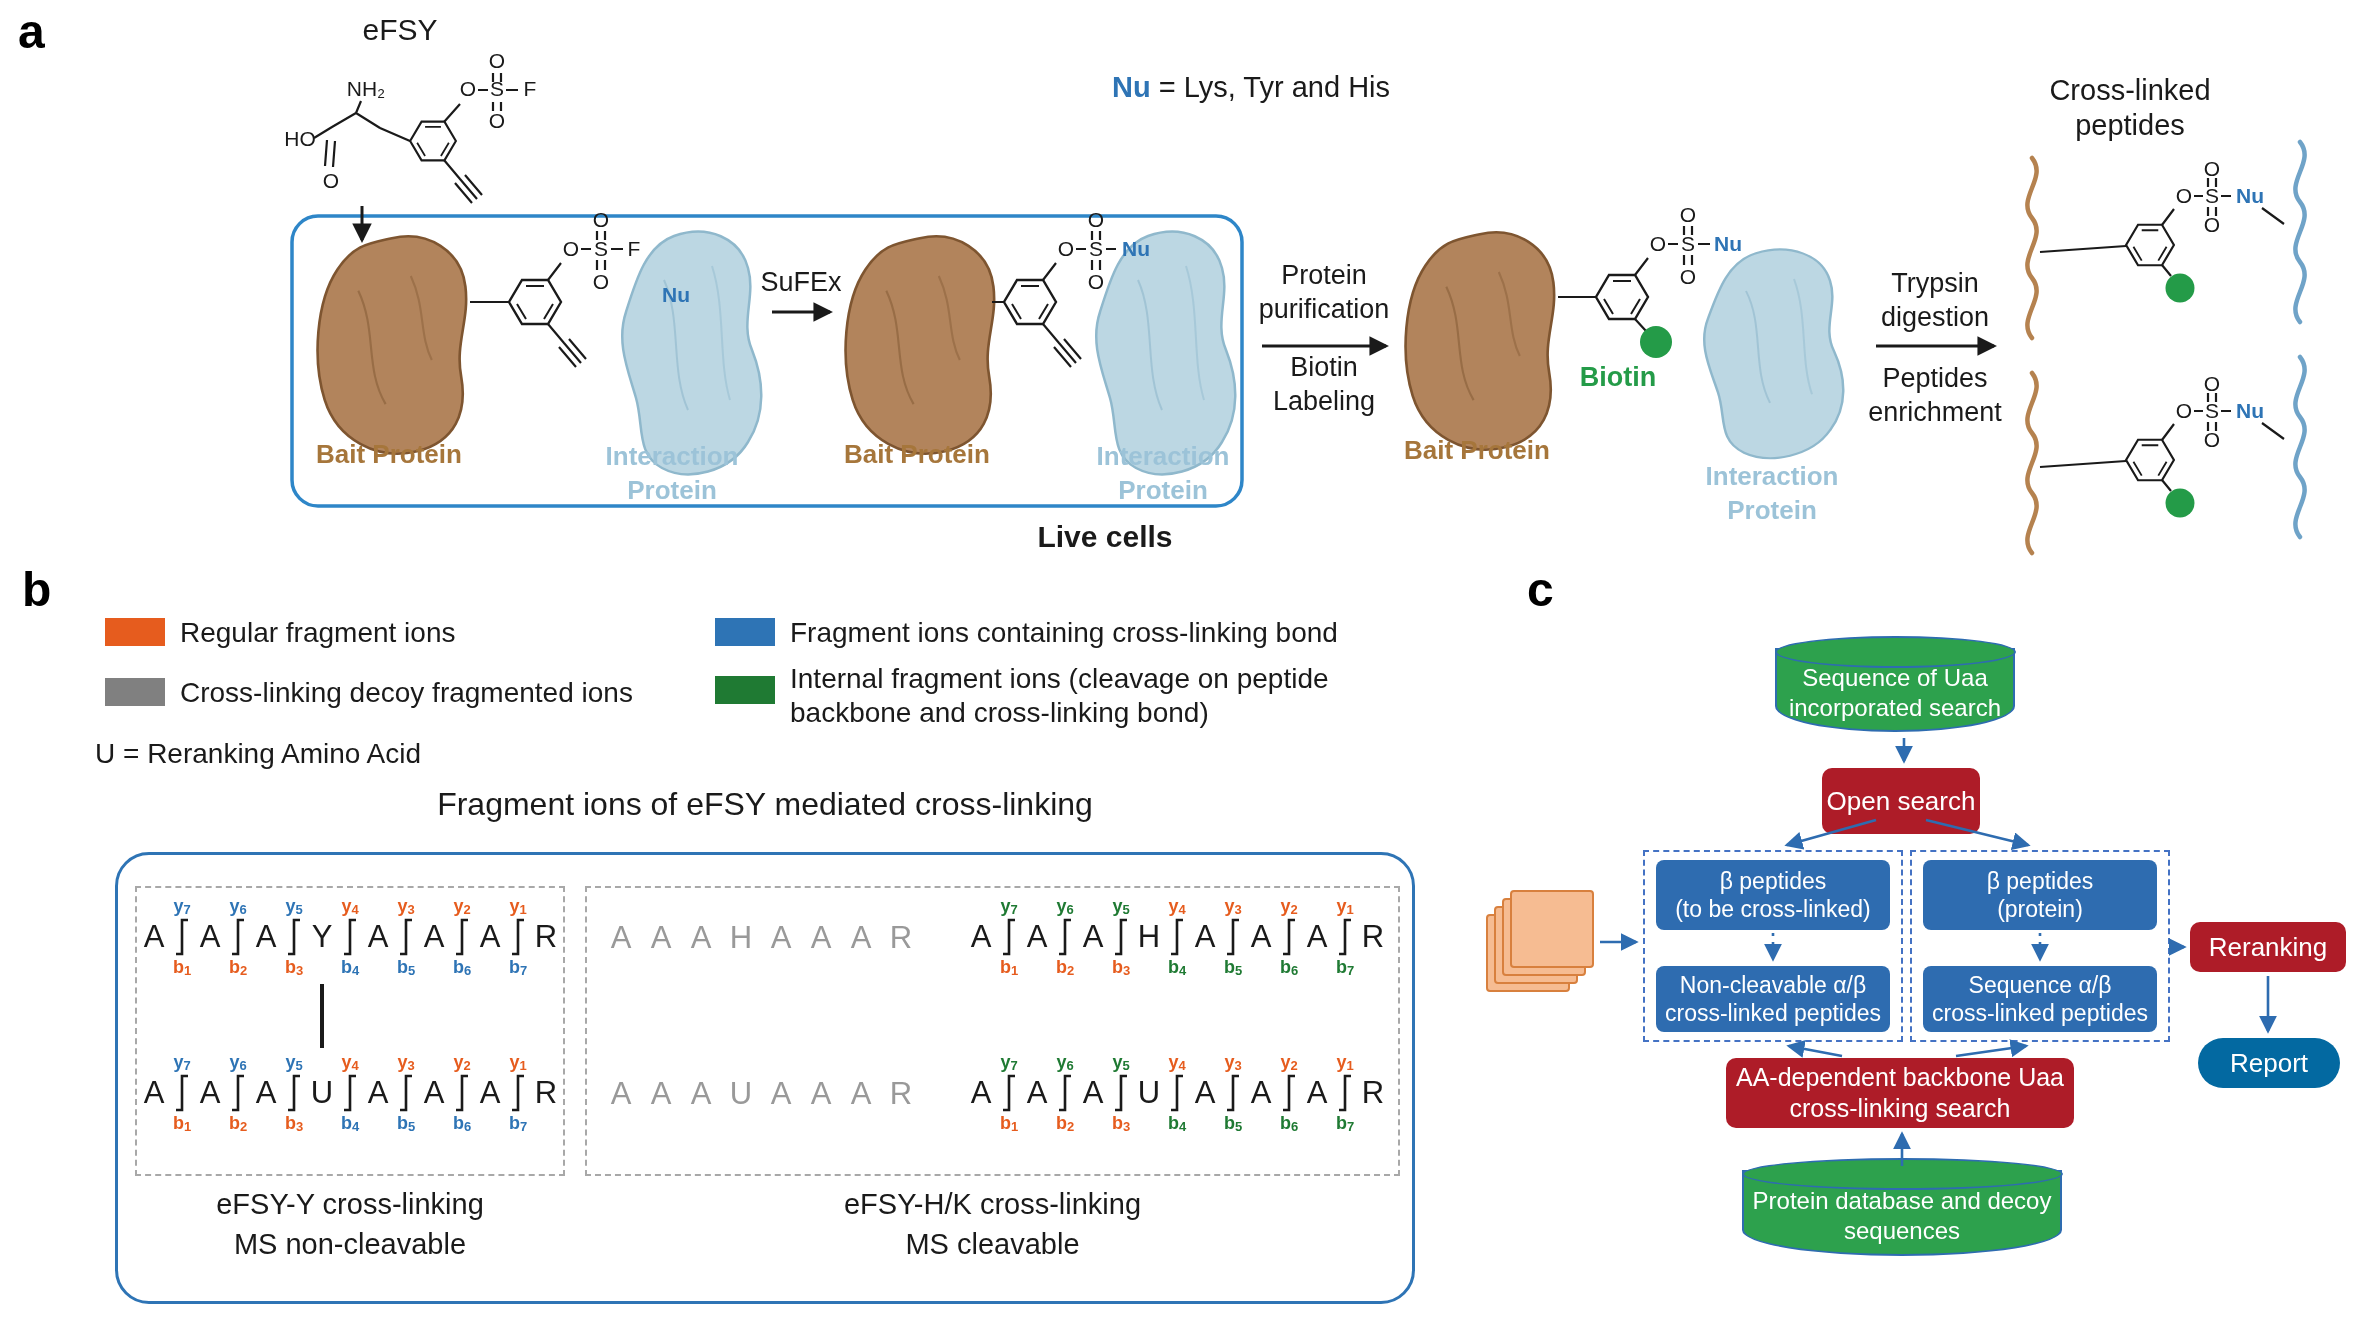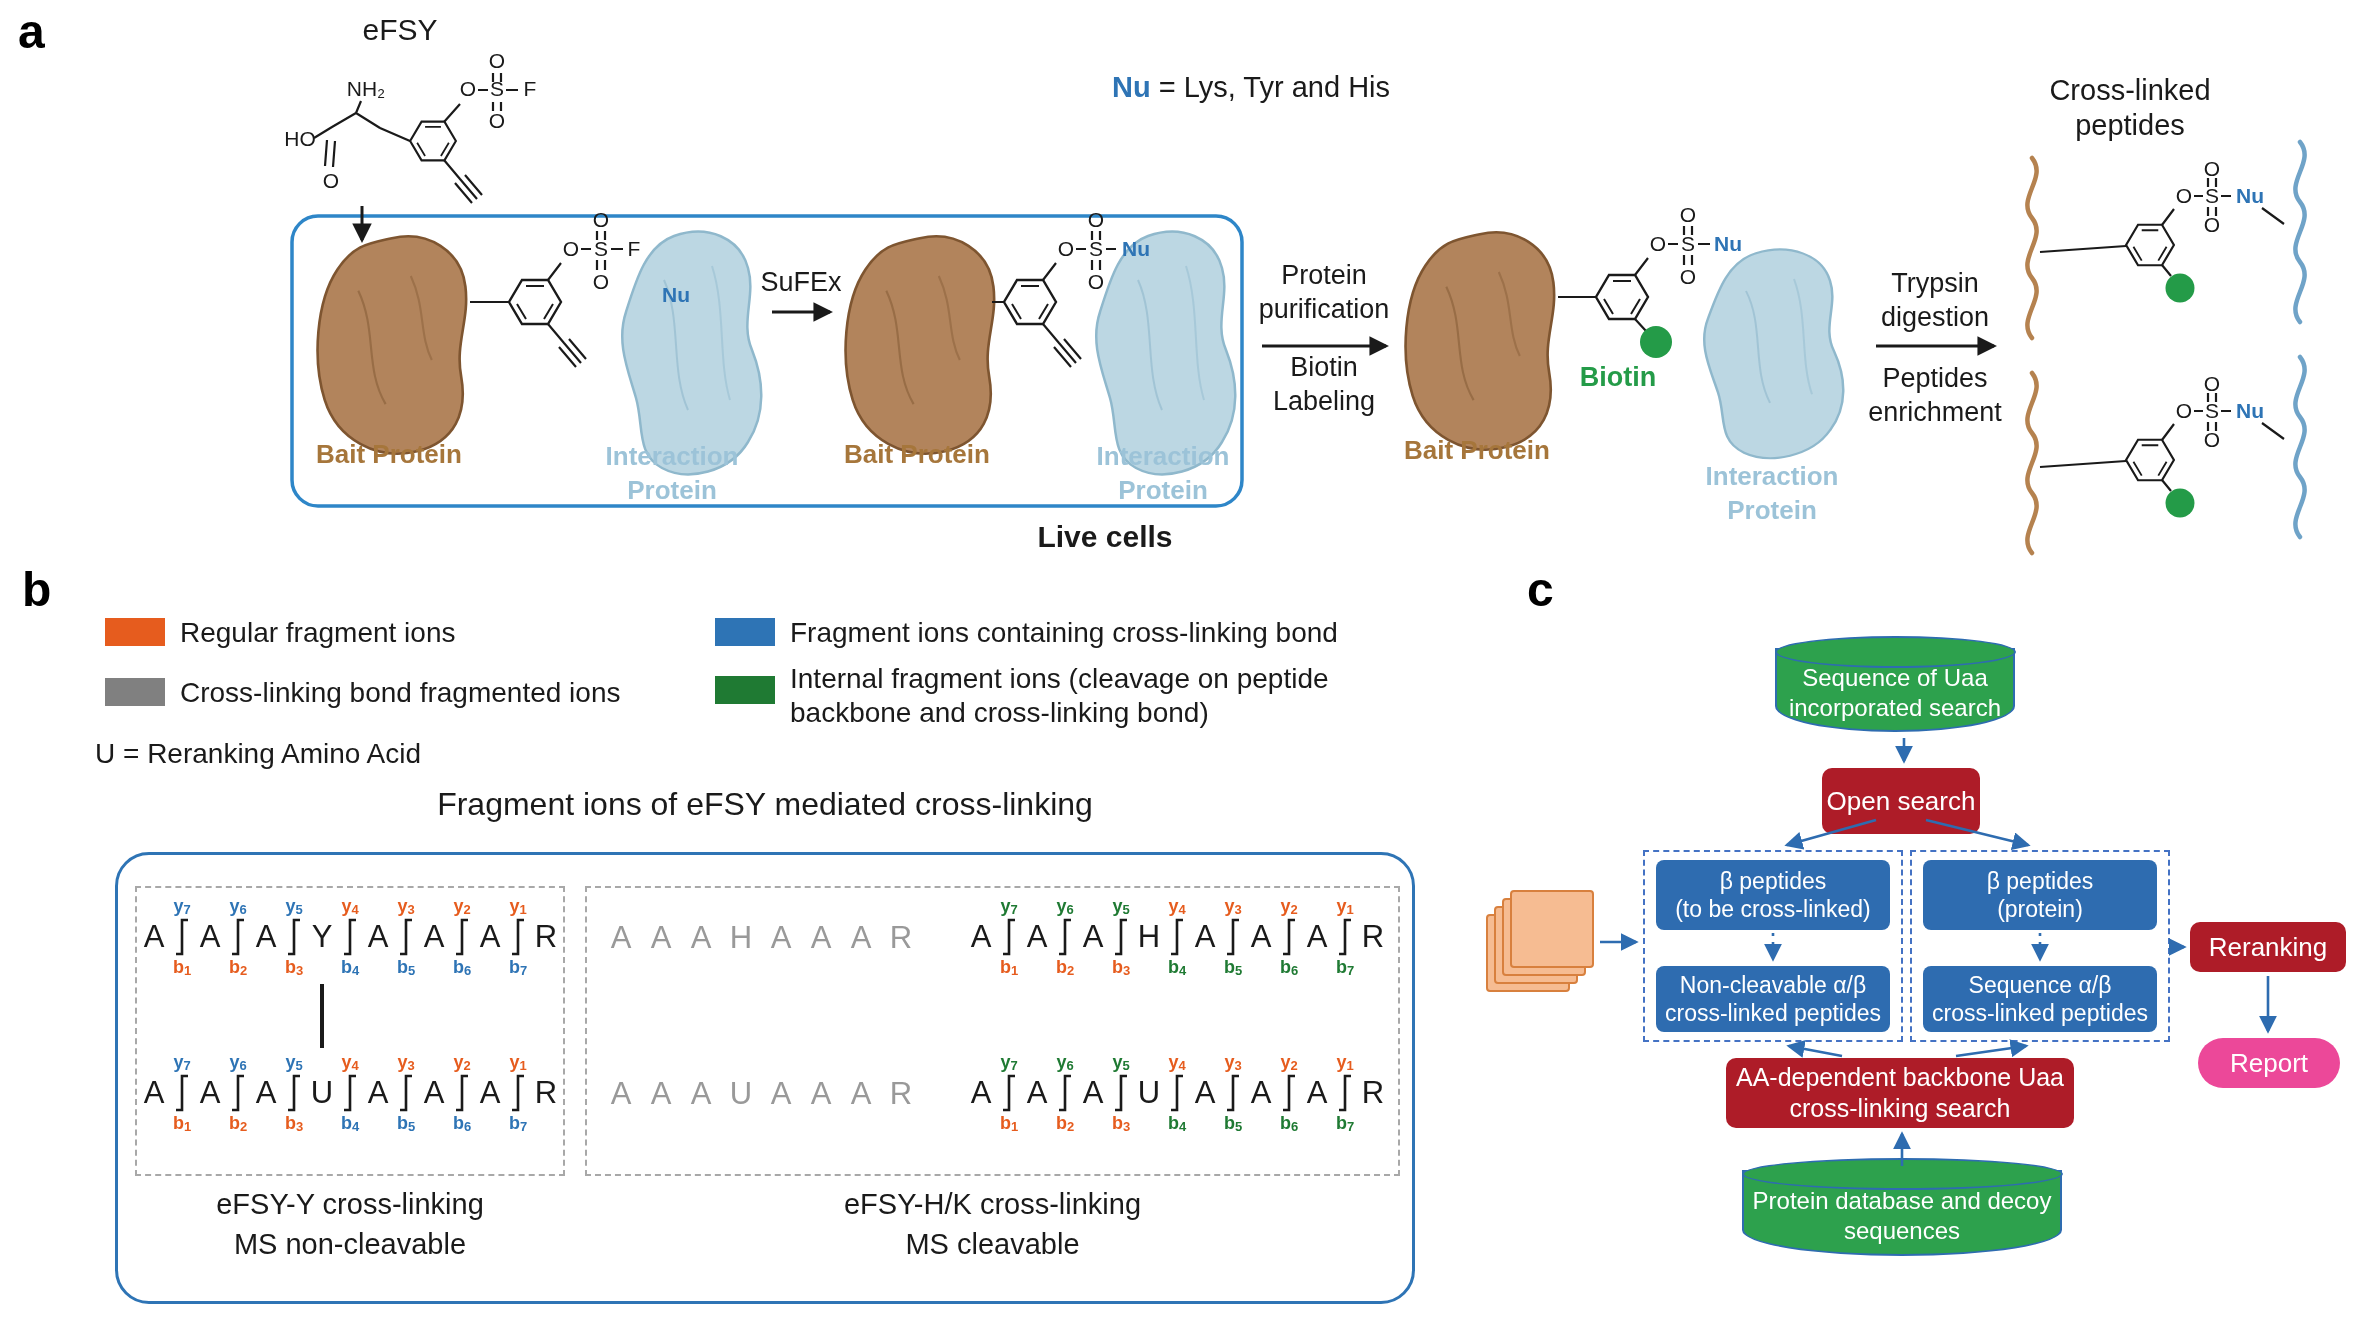--- a/index.html
+++ b/index.html
@@ -40,21 +40,21 @@
   
   .cyl{position:absolute;background:#2DA14D;border:2.5px solid #2E6CB0;border-radius:0 0 50% 50%/0 0 26px 26px}
   .cyl:before{content:"";position:absolute;left:-2.5px;right:-2.5px;top:-14px;height:28px;background:#2DA14D;
               border:2.5px solid #2E6CB0;border-radius:50%}
   .cyl-text{position:relative;z-index:1;width:100%;height:100%;display:flex;flex-direction:column;align-items:center;
             justify-content:center;color:#fff;font-size:24px;line-height:30px;text-align:center;padding-top:6px}
   .node{position:absolute;display:flex;flex-direction:column;align-items:center;justify-content:center;text-align:center;color:#fff}
   .node.red{background:#AE1C28;border-radius:10px;font-size:26px}
   .node.red.small{font-size:25px;line-height:31px}
   .node.bluebox{background:#2E6CB0;border-radius:8px;font-size:23px;line-height:28px}
-  .node.report{background:#ec4899;border-radius:25px;font-size:26px}
+  .node.report{background:#0369a1;border-radius:25px;font-size:26px}
   .bdash{position:absolute;border:2.5px dashed #4472C4}
   .papers{position:absolute}
   .sheet{position:absolute;width:84px;height:78px;background:#F6BC92;border:2.5px solid #D8803E;border-radius:4px}
 </style>
 </head>
 <body>
 
 <div class="page">
 
   <div class="panel-letter" style="left:18px;top:8px">a</div>
@@ -194,21 +194,21 @@
       <text x="2212" y="391" text-anchor="middle" class="atom">O</text>
       <text x="2212" y="447" text-anchor="middle" class="atom">O</text>
       <text x="2250" y="418" text-anchor="middle" class="atom-nu">Nu</text>
     </g>
   </svg>
 
   <div>
     <div class="legend-swatch sw-orange" style="left:105px;top:618px"></div>
     <div class="legend-text" style="left:180px;top:616px">Regular fragment ions</div>
     <div class="legend-swatch sw-gray" style="left:105px;top:678px"></div>
-    <div class="legend-text" style="left:180px;top:676px">Cross-linking bond fragmented ions</div>
+    <div class="legend-text" style="left:180px;top:676px">Cross-linking decoy fragmented ions</div>
     <div class="legend-swatch sw-blue" style="left:715px;top:618px"></div>
     <div class="legend-text" style="left:790px;top:616px">Fragment ions containing cross-linking bond</div>
     <div class="legend-swatch sw-green" style="left:715px;top:676px"></div>
     <div class="legend-text" style="left:790px;top:662px;width:580px">Internal fragment ions (cleavage on peptide backbone and cross-linking bond)</div>
     <div class="note" style="left:95px;top:738px">U = Reranking Amino Acid</div>
     <div class="fig-title" style="left:100px;top:786px;width:1330px">Fragment ions of eFSY mediated cross-linking</div>
 
     <div class="bigbox" style="left:115px;top:852px;width:1300px;height:452px"></div>
     <div class="dashbox" style="left:135px;top:886px;width:430px;height:290px"></div>
     <div class="dashbox" style="left:585px;top:886px;width:815px;height:290px"></div>

